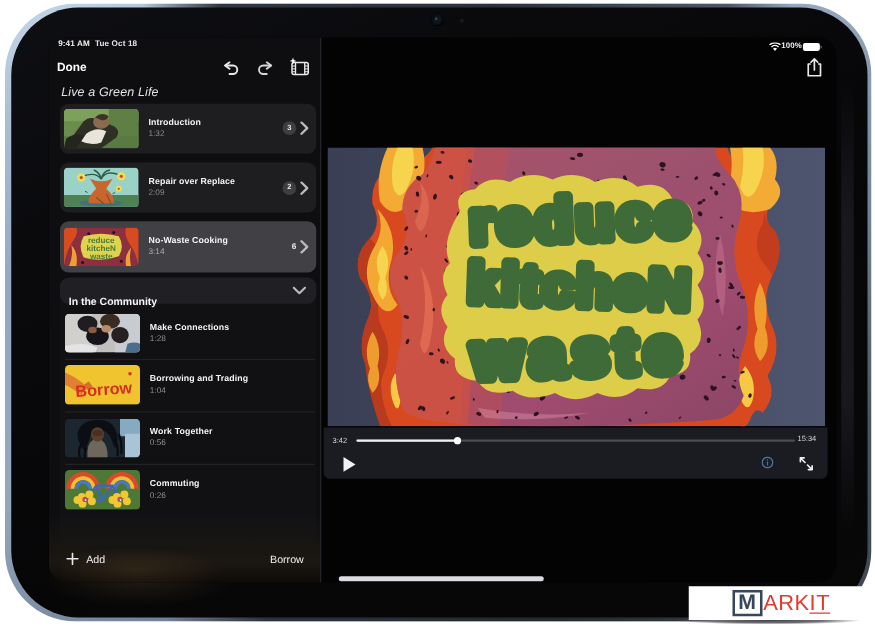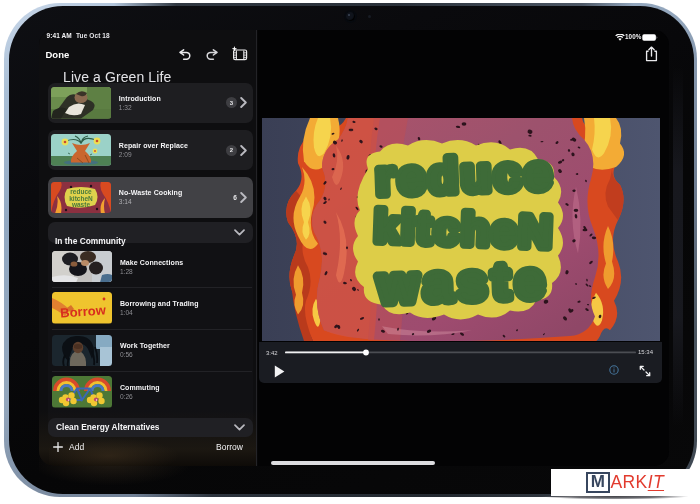--- a/index.html
+++ b/index.html
@@ -29,21 +29,21 @@
 .row .thumb { margin-left:0; }
 .hdr { position:absolute; left:9px; width:205px; border-radius:7px; background:#202024; color:#f5f5f7; font-weight:bold; font-size:8.4px; display:flex; align-items:center; }
 .sep { position:absolute; left:13px; width:200px; height:1px; background:#222226; }
 #player { position:absolute; left:219px; top:0; width:411px; height:436px; background:#030304; }
 #controls { position:absolute; left:220px; top:311.5px; width:403px; height:41px; background:#1a1c22; border-radius:0 0 5px 5px; }
 .ctime { position:absolute; color:#d6d6da; font-size:6px; }
 #homebar { position:absolute; left:232px; top:430.8px; width:164px; height:4.2px; border-radius:2px; background:#dcdcdf; }
 #wm { position:absolute; left:551px; top:469px; width:149px; height:26.6px; background:#ffffff; display:flex; align-items:center; }
 #wm .mbox { margin-left:35px; width:23.5px; height:20.5px; border:2.4px solid #37465e; color:#37465e; font-weight:bold; font-size:17px; display:flex; align-items:center; justify-content:center; }
 #wm .red { color:#e23b2e; font-size:17.5px; letter-spacing:0.4px; margin-left:1px; font-weight:500; }
-#wm .red u { text-decoration-thickness:1.3px; text-underline-offset:1.8px;font-style:italic; }
+#wm .red u { text-decoration-thickness:1.3px; text-underline-offset:1.8px; }
 #swoosh { position:absolute; left:542px; top:495.5px; width:152px; height:4.5px; background:radial-gradient(ellipse 80px 3.4px at 48% 10%, #46474c 0%, #6e6f74 55%, rgba(255,255,255,0) 92%); }
 </style>
 </head>
 <body>
 <div id="stage">
   <div id="device">
     <div id="topshade" style="position:absolute; left:110px; top:0; width:520px; height:8px; background:linear-gradient(90deg, rgba(18,22,28,0) 0%, rgba(18,22,28,0.8) 12%, rgba(24,28,34,0.85) 55%, rgba(30,34,42,0.6) 90%, rgba(30,34,42,0) 100%);"></div>
 <div id="botshade" style="position:absolute; left:130px; bottom:0; width:520px; height:8px; background:linear-gradient(90deg, rgba(18,22,28,0) 0%, rgba(20,24,30,0.7) 15%, rgba(24,28,34,0.75) 60%, rgba(34,38,46,0.4) 92%, rgba(34,38,46,0) 100%);"></div>
 <div id="glass">
         <div style="position:absolute; left:664px; top:60px; width:10px; height:360px; background:linear-gradient(180deg,rgba(40,42,52,0) 0%,rgba(44,46,58,0.45) 30%,rgba(44,46,58,0.45) 70%,rgba(40,42,52,0) 100%);"></div>
@@ -328,21 +328,21 @@
       <svg style="position:absolute; left:166px; top:18.5px;" width="13" height="11" viewBox="0 0 13 11">
         <path d="M8.4 0.8 L12 3.4 L8.4 6" stroke="#d6d6da" stroke-width="1.5" fill="none" stroke-linecap="round" stroke-linejoin="round"></path>
         <path d="M11.4 3.4 H5.6 A3.4 3.4 0 0 0 5.6 10.2 H8.4" stroke="#d6d6da" stroke-width="1.5" fill="none" stroke-linecap="round"></path>
       </svg>
       <svg style="position:absolute; left:192px; top:15.5px;" width="17" height="15" viewBox="0 0 17 15">
         <rect x="2.6" y="4" width="13" height="9.6" rx="1.6" stroke="#e9e9ec" stroke-width="1.2" fill="none"></rect>
         <path d="M5.4 4.4 V13.2 M12.8 4.4 V13.2" stroke="#e9e9ec" stroke-width="1.1"></path>
         <path d="M2.6 6.8 H5.4 M2.6 9.1 H5.4 M2.6 11.4 H5.4 M12.8 6.8 H15.6 M12.8 9.1 H15.6 M12.8 11.4 H15.6" stroke="#e9e9ec" stroke-width="0.8"></path>
         <path d="M3.4 0 L4.1 2 L6.1 2.7 L4.1 3.4 L3.4 5.4 L2.7 3.4 L0.7 2.7 L2.7 2 Z" fill="#fff"></path>
       </svg>
-      <div style="position:absolute; left:24px; top:38.6px; color:#e2e2e6; font-size:14px; letter-spacing:0.1px;">Live a Green Life</div>
+      <div style="position:absolute; left:10px; top:38.6px; color:#e2e2e6; font-size:10px; letter-spacing:0.1px;font-style:italic;">Live a Green Life</div>
       <div class="card" style="top:52.5px;">
           <div class="thumb"><svg width="60" height="31.5" viewBox="0 0 60 31.5">
               <rect width="60" height="31.5" fill="#6a8c4c"></rect>
 <rect x="0" y="0" width="60" height="10" fill="#7da05a"></rect>
               <rect x="36" y="0" width="24" height="31.5" fill="#5e8044"></rect>
 <rect x="0" y="22" width="60" height="9.5" fill="#597a40"></rect>
 <path d="M0 31.5 L16 10 Q20 6 26 8 L40 14 Q46 17 42 23 L30 31.5 Z" fill="#2e3026"></path>
 <ellipse cx="30" cy="10.5" rx="6.5" ry="5.5" fill="#8a6a50"></ellipse>
               <path d="M25 7 Q30 2 36 6 Q34 10 30 9 Z" fill="#3a3328"></path>
 <path d="M18 20 Q26 14 34 18 L30 27 Q22 30 14 26 Z" fill="#e8e4da"></path>
@@ -495,26 +495,20 @@
               <circle cx="44.5" cy="24" r="0.7" fill="#fff"></circle>
             </svg></div>
           <div class="meta">
             <div class="ttl">Commuting</div>
             <div class="tm">0:26</div>
           </div>
         </div>
 <div class="sep" style="top:257.4px;"></div>
 <div class="sep" style="top:299.2px;"></div>
 <div class="sep" style="top:341px;"></div>
-<div class="hdr" style="top:387.5px; height:19.5px;">
-          <span style="margin-left:8px; flex:1;">Clean Energy Alternatives</span>
-          <svg width="11" height="7" viewBox="0 0 11 7" style="margin-right:8px;">
-            <path d="M1 1.2 L5.5 5.6 L10 1.2" stroke="#b9b9bf" stroke-width="1.7" fill="none" stroke-linecap="round" stroke-linejoin="round"></path>
-          </svg>
-        </div>
 <div style="position:absolute; left:14px; top:409.5px; width:190px; height:15px; display:flex; align-items:center;">
 <svg width="10" height="10" viewBox="0 0 10 10">
             <path d="M5 0.6 V9.4 M0.6 5 H9.4" stroke="#e8e8ea" stroke-width="1.3" stroke-linecap="round"></path>
           </svg>
 <span style="color:#f2f2f4; font-size:8.5px; margin-left:6px;">Add</span>
 <span style="color:#f2f2f4; font-size:8.5px; margin-left:auto;">Borrow</span>
         </div>
       <div class="ctime" style="left:227px; top:319.6px;">3:42</div>
       <div class="ctime" style="left:599px; top:319.4px;">15:34</div>
       <svg style="position:absolute; left:246px; top:319px;" width="352" height="7" viewBox="0 0 352 7">

